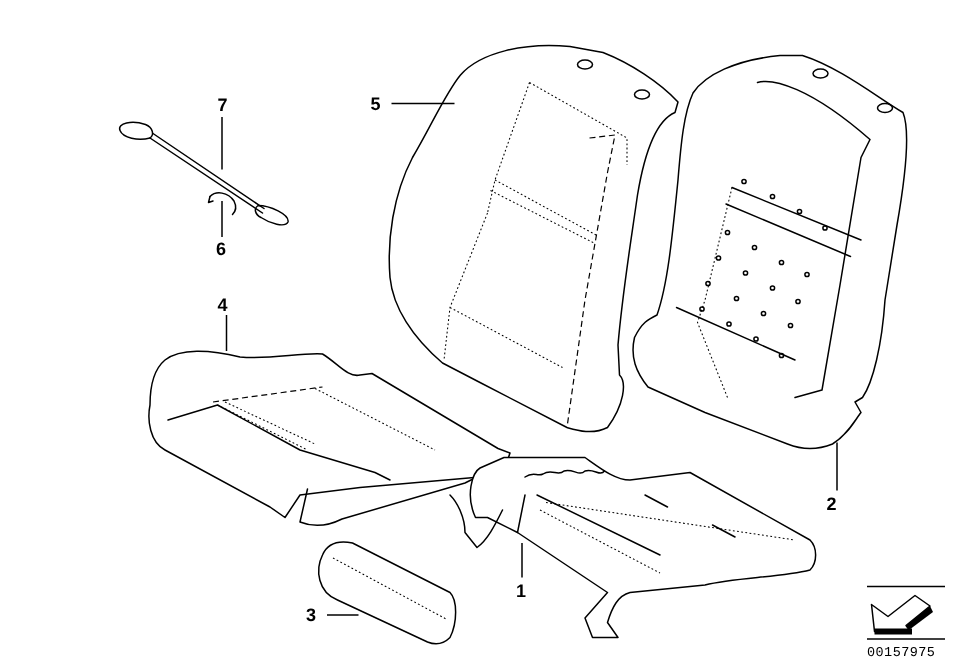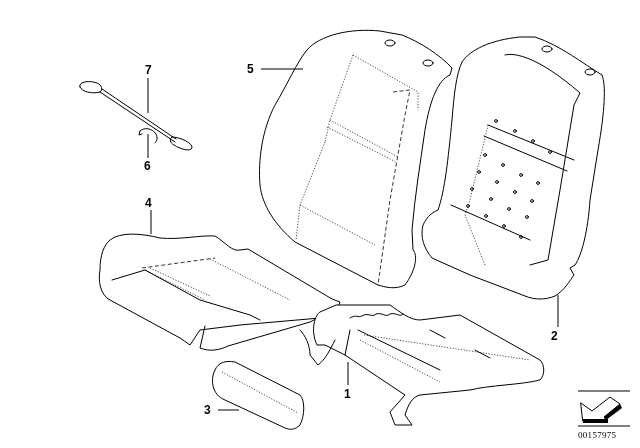--- a/index.html
+++ b/index.html
@@ -7,21 +7,21 @@
       font-family: "Liberation Sans", sans-serif; }
     #diagram { position: absolute; left: 0; top: 0; width: 640px; height: 448px; }
     .label { position: absolute; font-family: "Liberation Sans", sans-serif;
       font-weight: bold; font-size: 12px; color: #000; line-height: 12px; cursor: pointer; }
     .part { cursor: pointer; }
     .stroke { fill: none; stroke: #000; stroke-width: 1; stroke-linejoin: round; stroke-linecap: round; }
     .fillw { fill: #fff; stroke: #000; stroke-width: 1; stroke-linejoin: round; }
     .dot { fill: none; stroke: #000; stroke-width: 0.7; stroke-dasharray: 1.2 1.6; }
     .dash { fill: none; stroke: #000; stroke-width: 0.8; stroke-dasharray: 4 2.5; }
     .leader { stroke: #000; stroke-width: 1; }
-    #docnum { position: absolute; left: 578px; top: 430px; font-family: Liberation Serif, serif;
+    #docnum { position: absolute; left: 578px; top: 430px; font-family: Liberation Mono, monospace;
       font-size: 9px; letter-spacing: 0.3px; color: #000; }
   </style>
 </head>
 <body>
 
 <svg id="diagram" viewBox="0 0 640 448" xmlns="http://www.w3.org/2000/svg">
 
   <g class="part">
     <path class="stroke" d="M80 87 C78 82 88 80 97 83 C102 85 103 90 100 92 C92 94 82 92 80 87 Z"></path>
     <path class="stroke" d="M100 92 L175 142 M102 89 L176 139"></path>

